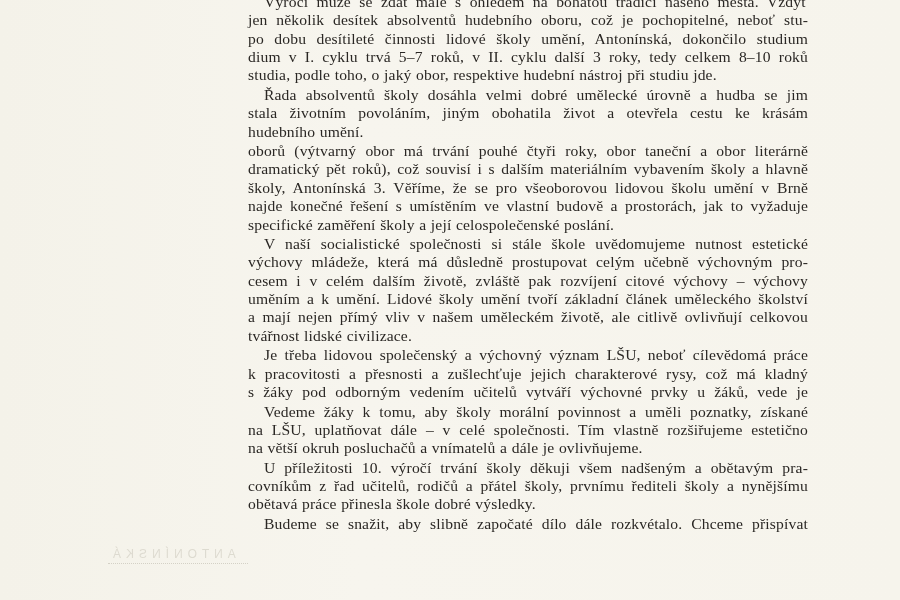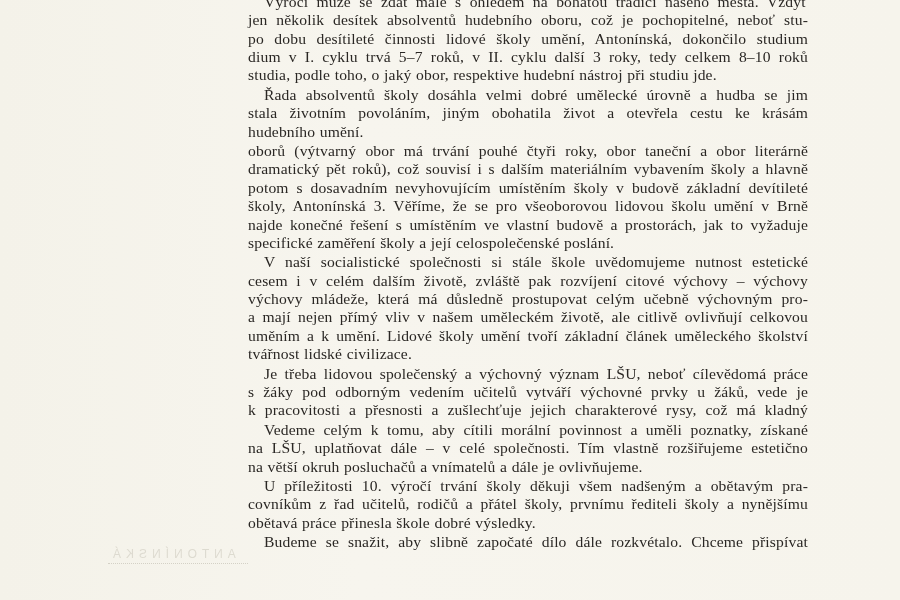--- a/index.html
+++ b/index.html
@@ -67,43 +67,42 @@
 
     <p class="para">
       <span class="line first">Řada absolventů školy dosáhla velmi dobré umělecké úrovně a hudba se jim</span>
       <span class="line">stala životním povoláním, jiným obohatila život a otevřela cestu ke krásám</span>
       <span class="line last">hudebního umění.</span>
     </p>
 
     <p class="para">
       <span class="line">oborů (výtvarný obor má trvání pouhé čtyři roky, obor taneční a obor literárně</span>
       <span class="line">dramatický pět roků), což souvisí i s dalším materiálním vybavením školy a hlavně</span>
-      <span class="line">potom s dosavadním nevyhovujícím umístěním školy v budově základní devítileté</span>
       <span class="line">školy, Antonínská 3. Věříme, že se pro všeoborovou lidovou školu umění v Brně</span>
       <span class="line">najde konečné řešení s umístěním ve vlastní budově a prostorách, jak to vyžaduje</span>
       <span class="line last">specifické zaměření školy a její celospolečenské poslání.</span>
     </p>
 
     <p class="para">
       <span class="line first">V naší socialistické společnosti si stále škole uvědomujeme nutnost estetické</span>
+      <span class="line">výchovy mládeže, která má důsledně prostupovat celým učebně výchovným pro-</span>
       <span class="line">cesem i v celém dalším životě, zvláště pak rozvíjení citové výchovy – výchovy</span>
-      <span class="line">výchovy mládeže, která má důsledně prostupovat celým učebně výchovným pro-</span>
+      <span class="line">uměním a k umění. Lidové školy umění tvoří základní článek uměleckého školství</span>
       <span class="line">a mají nejen přímý vliv v našem uměleckém životě, ale citlivě ovlivňují celkovou</span>
-      <span class="line">uměním a k umění. Lidové školy umění tvoří základní článek uměleckého školství</span>
       <span class="line last">tvářnost lidské civilizace.</span>
     </p>
 
     <p class="para">
       <span class="line first">Je třeba lidovou společenský a výchovný význam LŠU, neboť cílevědomá práce</span>
+      <span class="line">k pracovitosti a přesnosti a zušlechťuje jejich charakterové rysy, což má kladný</span>
       <span class="line">s žáky pod odborným vedením učitelů vytváří výchovné prvky u žáků, vede je</span>
-      <span class="line">k pracovitosti a přesnosti a zušlechťuje jejich charakterové rysy, což má kladný</span>
     </p>
 
     <p class="para">
-      <span class="line first">Vedeme celým k tomu, aby cítili morální povinnost a uměli poznatky, získané</span>
+      <span class="line first">Vedeme žáky k tomu, aby školy morální povinnost a uměli poznatky, získané</span>
       <span class="line">na LŠU, uplatňovat dále – v celé společnosti. Tím vlastně rozšiřujeme estetično</span>
       <span class="line last">na větší okruh posluchačů a vnímatelů a dále je ovlivňujeme.</span>
     </p>
 
     <p class="para">
       <span class="line first">U příležitosti 10. výročí trvání školy děkuji všem nadšeným a obětavým pra-</span>
       <span class="line">covníkům z řad učitelů, rodičů a přátel školy, prvnímu řediteli školy a nynějšímu</span>
       <span class="line last">obětavá práce přinesla škole dobré výsledky.</span>
     </p>
 

